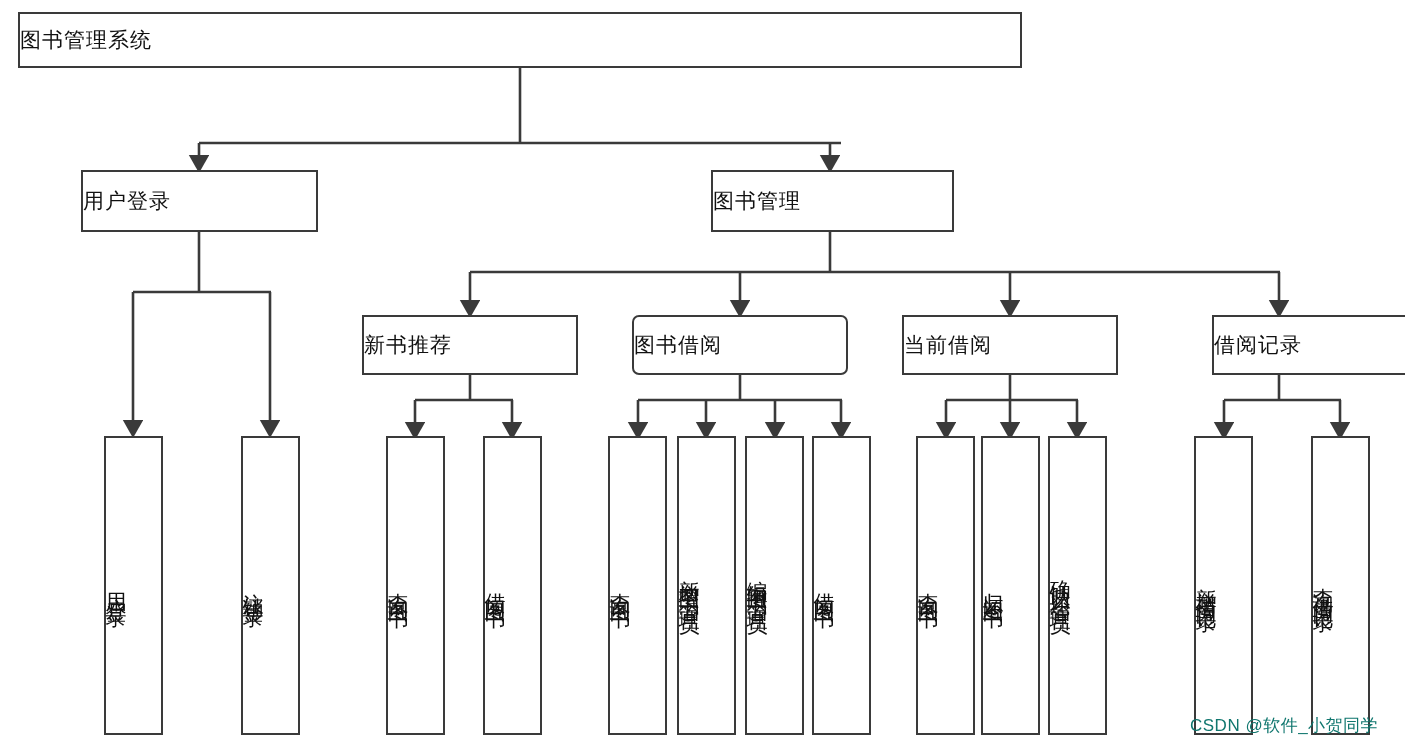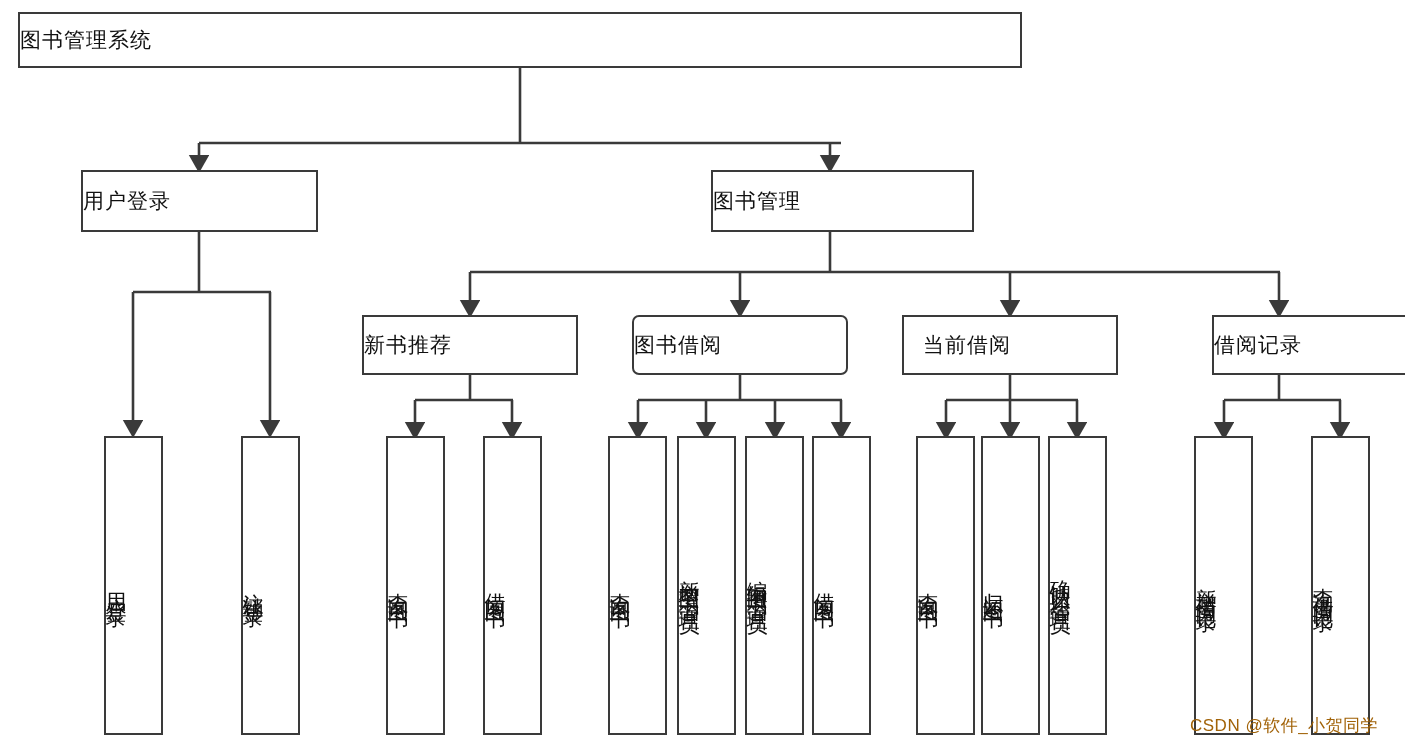--- a/index.html
+++ b/index.html
@@ -50,21 +50,21 @@
     letter-spacing: 5px;
     line-height: 1.0;
     white-space: nowrap;
     display: block;
   }
   .node.root {
     font-size: 21px;
   }
   .watermark {
     position: absolute;
-    color: #a16207;
+    color: #0f766e;
     font-size: 17px;
     letter-spacing: 0.5px;
     white-space: nowrap;
     user-select: none;
   }
 </style>
 </head>
 <body>
 
 <div id="stage">
@@ -119,31 +119,31 @@
     </g>
   </svg>
 
   <div class="node horiz root" style="left:18px; top:12px; width:1004px; height:56px;">
     <span>图书管理系统</span>
   </div>
 
   <div class="node horiz" style="left:81px; top:170px; width:237px; height:62px;">
     <span>用户登录</span>
   </div>
-  <div class="node horiz" style="left:711px; top:170px; width:263px; height:62px;">
+  <div class="node horiz" style="left:711px; top:170px; width:243px; height:62px;">
     <span>图书管理</span>
   </div>
 
   <div class="node horiz" style="left:362px; top:315px; width:216px; height:60px;">
     <span>新书推荐</span>
   </div>
   <div class="node horiz" style="left:632px; top:315px; width:216px; height:60px;border-radius:7px;">
     <span>图书借阅</span>
   </div>
-  <div class="node horiz" style="left:902px; top:315px; width:216px; height:60px;padding-left:19px;">
+  <div class="node horiz" style="left:902px; top:315px; width:216px; height:60px;">
     <span>当前借阅</span>
   </div>
   <div class="node horiz" style="left:1212px; top:315px; width:216px; height:60px;">
     <span>借阅记录</span>
   </div>
 
   <div class="node vert" style="left:104px; top:436px; width:59px; height:299px;">
     <span class="vlabel">用户登录</span>
   </div>
   <div class="node vert" style="left:241px; top:436px; width:59px; height:299px;">

